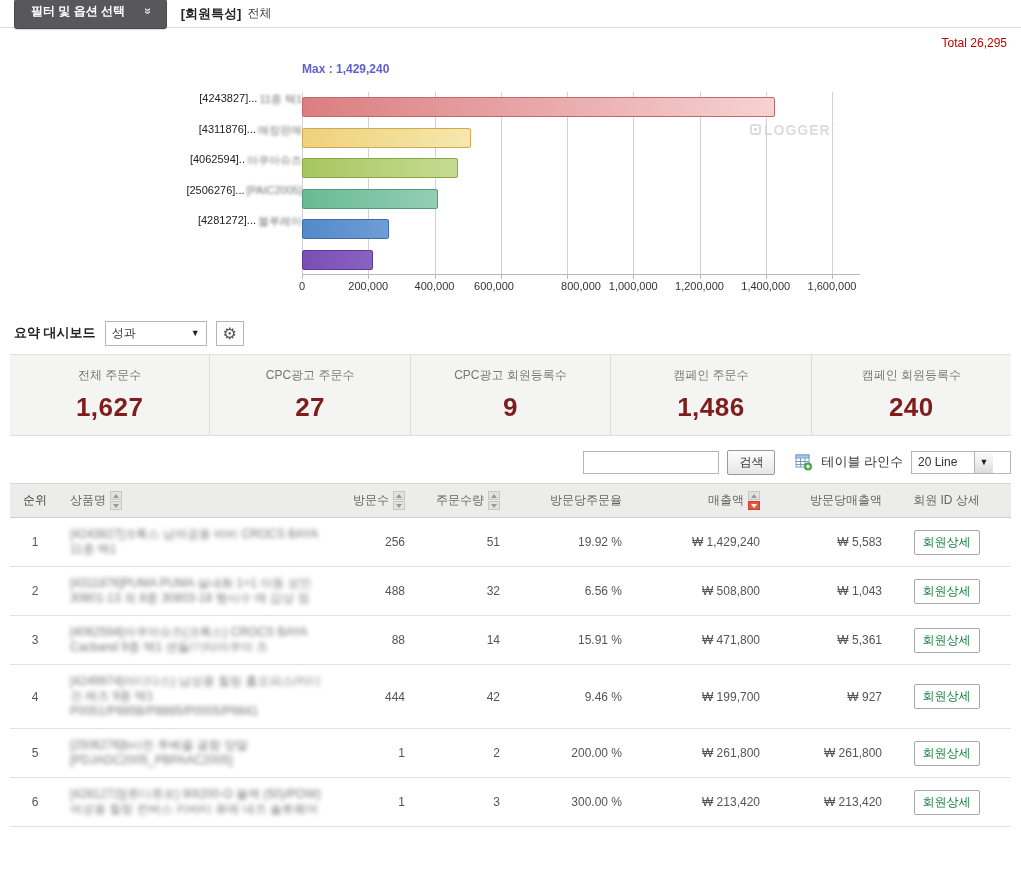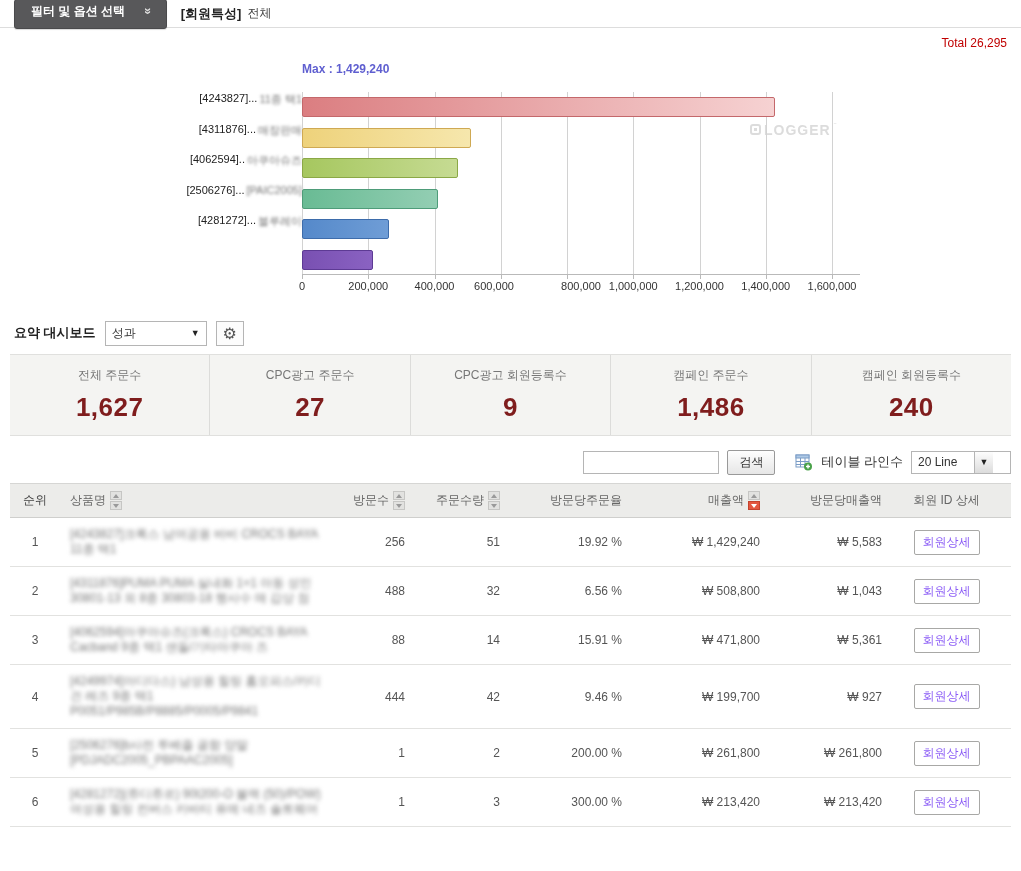--- a/index.html
+++ b/index.html
@@ -78,21 +78,21 @@
   .sort .sq i { display:block; width:0; height:0; border-left:3px solid transparent; border-right:3px solid transparent; }
   .sort .up i { border-bottom:4px solid #9a9a9a; }
   .sort .dn i { border-top:4px solid #9a9a9a; }
   .sort .dn.active { background:#e4573f; border-color:#c4432e; }
   .sort .dn.active i { border-top-color:#fff; }
   .dtable td { border-bottom:1px solid #e2e2e0; vertical-align:middle; padding:9px 0; font-size:12px; color:#555; }
   .dtable td.al-center { text-align:center; }
   .dtable td.al-right { text-align:right; }
   td.product { padding-left:10px; padding-right:16px; }
   td.product .blurtext { filter:blur(2px); color:#777; line-height:15px; display:block; }
-  .detail-btn { border:1px solid #a8a8a6; background:#fff; border-radius:2px; padding:3px 8px; font-size:12px; color:#8b5cf6; cursor:pointer; }
+  .detail-btn { border:1px solid #a8a8a6; background:#fff; border-radius:2px; padding:3px 8px; font-size:12px; color:#15803d; cursor:pointer; }
 </style>
 </head>
 <body>
 
 <div class="topbar">
   <button class="filter-btn">
     <span>필터 및 옵션 선택</span>
     <span class="chev">»</span>
   </button>
   <div class="section-info">

